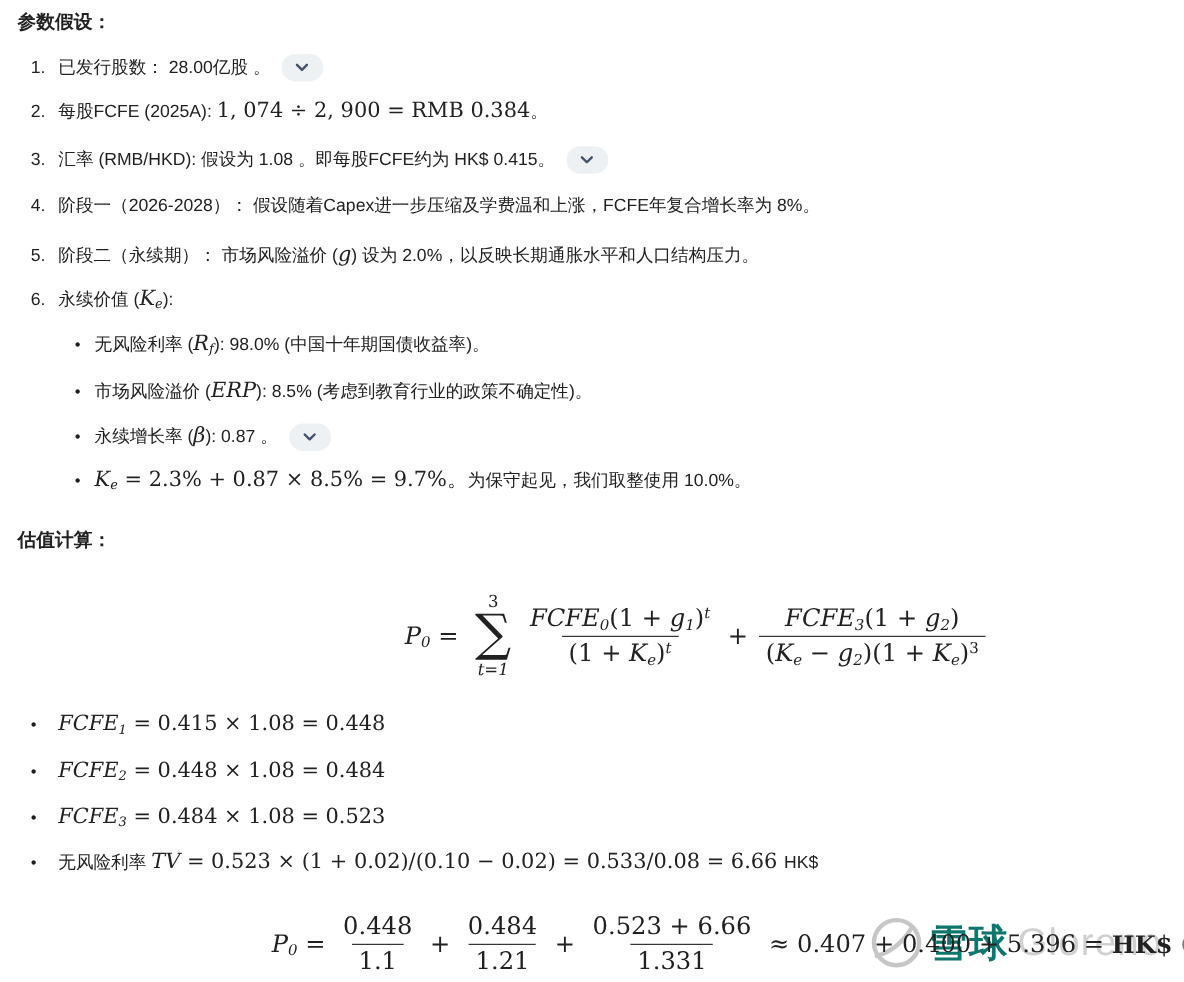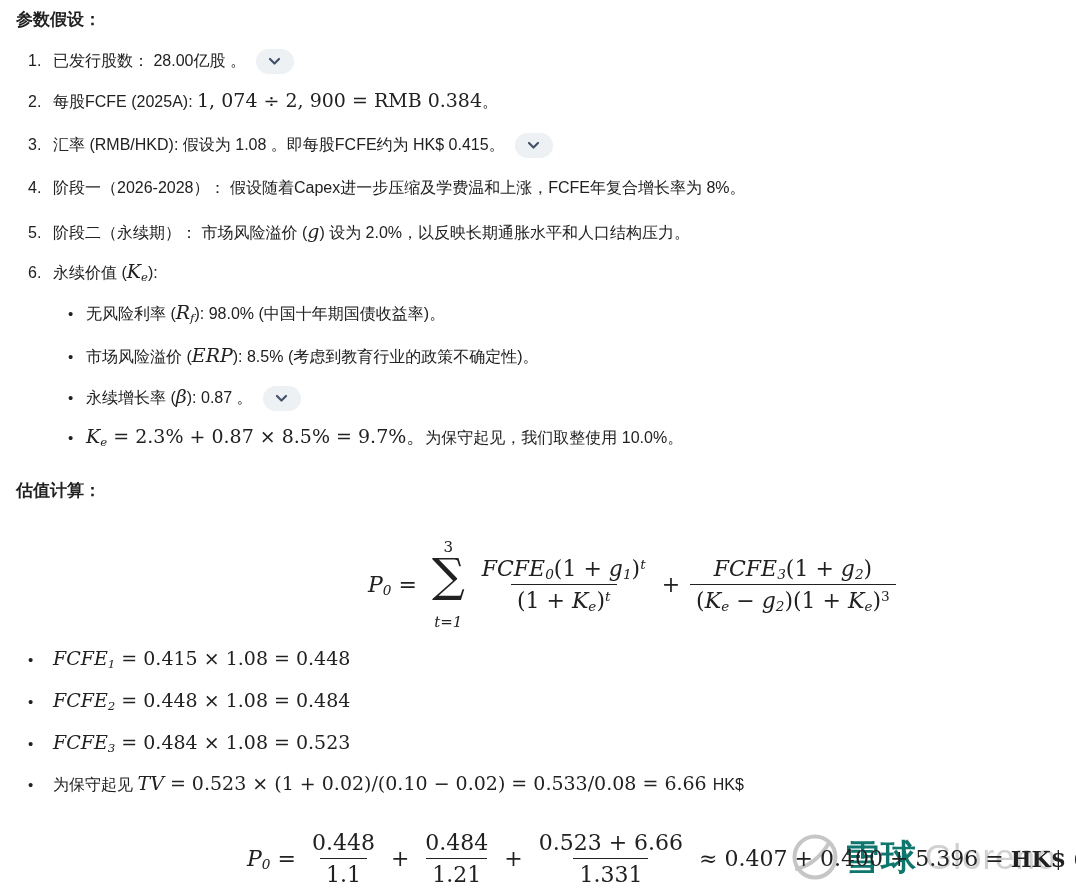--- a/index.html
+++ b/index.html
@@ -35,21 +35,21 @@
   .dformula{
     position:absolute;display:flex;align-items:center;z-index:1;
     font-family:"DejaVu Serif","Liberation Serif",serif;font-size:22px;white-space:pre;color:#212121;
   }
   .frac{display:inline-flex;flex-direction:column;align-items:center;margin:0 3px;text-align:right}
   .fnum{padding:0 6px 3px}
   .fden{border-top:1.6px solid #212121;padding:3px 6px 0}
   .sumwrap{display:inline-flex;flex-direction:column;align-items:center;margin:0 8px;line-height:1}
   .sum-top{font-size:15px;margin-bottom:2px}
   .sigma{font-size:46px;line-height:0.82}
-  .sum-bot{font-size:15px;font-style:italic;margin-top:20px}
+  .sum-bot{font-size:15px;font-style:italic;margin-top:7px}
 
   .pill{
     display:inline-flex;align-items:center;justify-content:center;
     width:38px;height:25px;border:none;border-radius:13px;
     margin-left:10px;align-self:center;cursor:pointer;padding:0;
   }
 
   .watermark{position:absolute;left:790px;top:832px;display:flex;align-items:center;z-index:0}
   .wm-brand{font-size:35px;font-weight:600;letter-spacing:2px;margin-left:4px}
   .wm-user{font-size:35px;font-weight:400;letter-spacing:1px;margin-left:7px}
@@ -129,18 +129,18 @@
   <div class="li" style="top:687px">
     <span class="dot dot-l1">•</span>
     <span class="li-body"><span class="imath"><span class="mi">FCFE<sub>2</sub></span><span class="mn"> = 0.448 × 1.08 = 0.484</span></span></span>
   </div>
   <div class="li" style="top:729px">
     <span class="dot dot-l1">•</span>
     <span class="li-body"><span class="imath"><span class="mi">FCFE<sub>3</sub></span><span class="mn"> = 0.484 × 1.08 = 0.523</span></span></span>
   </div>
   <div class="li" style="top:770px">
     <span class="dot dot-l1">•</span>
-    <span class="li-body"><span class="rr">为保守起见 </span><span class="imath"><span class="mi">TV</span><span class="mn"> = 0.523 × (1 + 0.02)/(0.10 − 0.02) = 0.533/0.08 = 6.66 </span><span class="ms">HK$</span></span></span>
+    <span class="li-body"><span class="rr">无风险利率 </span><span class="imath"><span class="mi">TV</span><span class="mn"> = 0.523 × (1 + 0.02)/(0.10 − 0.02) = 0.533/0.08 = 6.66 </span><span class="ms">HK$</span></span></span>
   </div>
 
   <div class="dformula" style="left:247px;top:830px"><span class="mi">P<sub>0</sub></span><span class="mn"> = </span><span class="frac"><span class="fnum"><span class="mn">0.448</span></span><span class="fden"><span class="mn">1.1</span></span></span><span class="mn"> + </span><span class="frac"><span class="fnum"><span class="mn">0.484</span></span><span class="fden"><span class="mn">1.21</span></span></span><span class="mn"> + </span><span class="frac"><span class="fnum"><span class="mn">0.523 + 6.66</span></span><span class="fden"><span class="mn">1.331</span></span></span><span class="mn"> ≈ 0.407 + 0.400 + 5.396 = </span><span class="mnb">HK$ 6.20</span></div>
 
 </div>
 
 </body></html>

